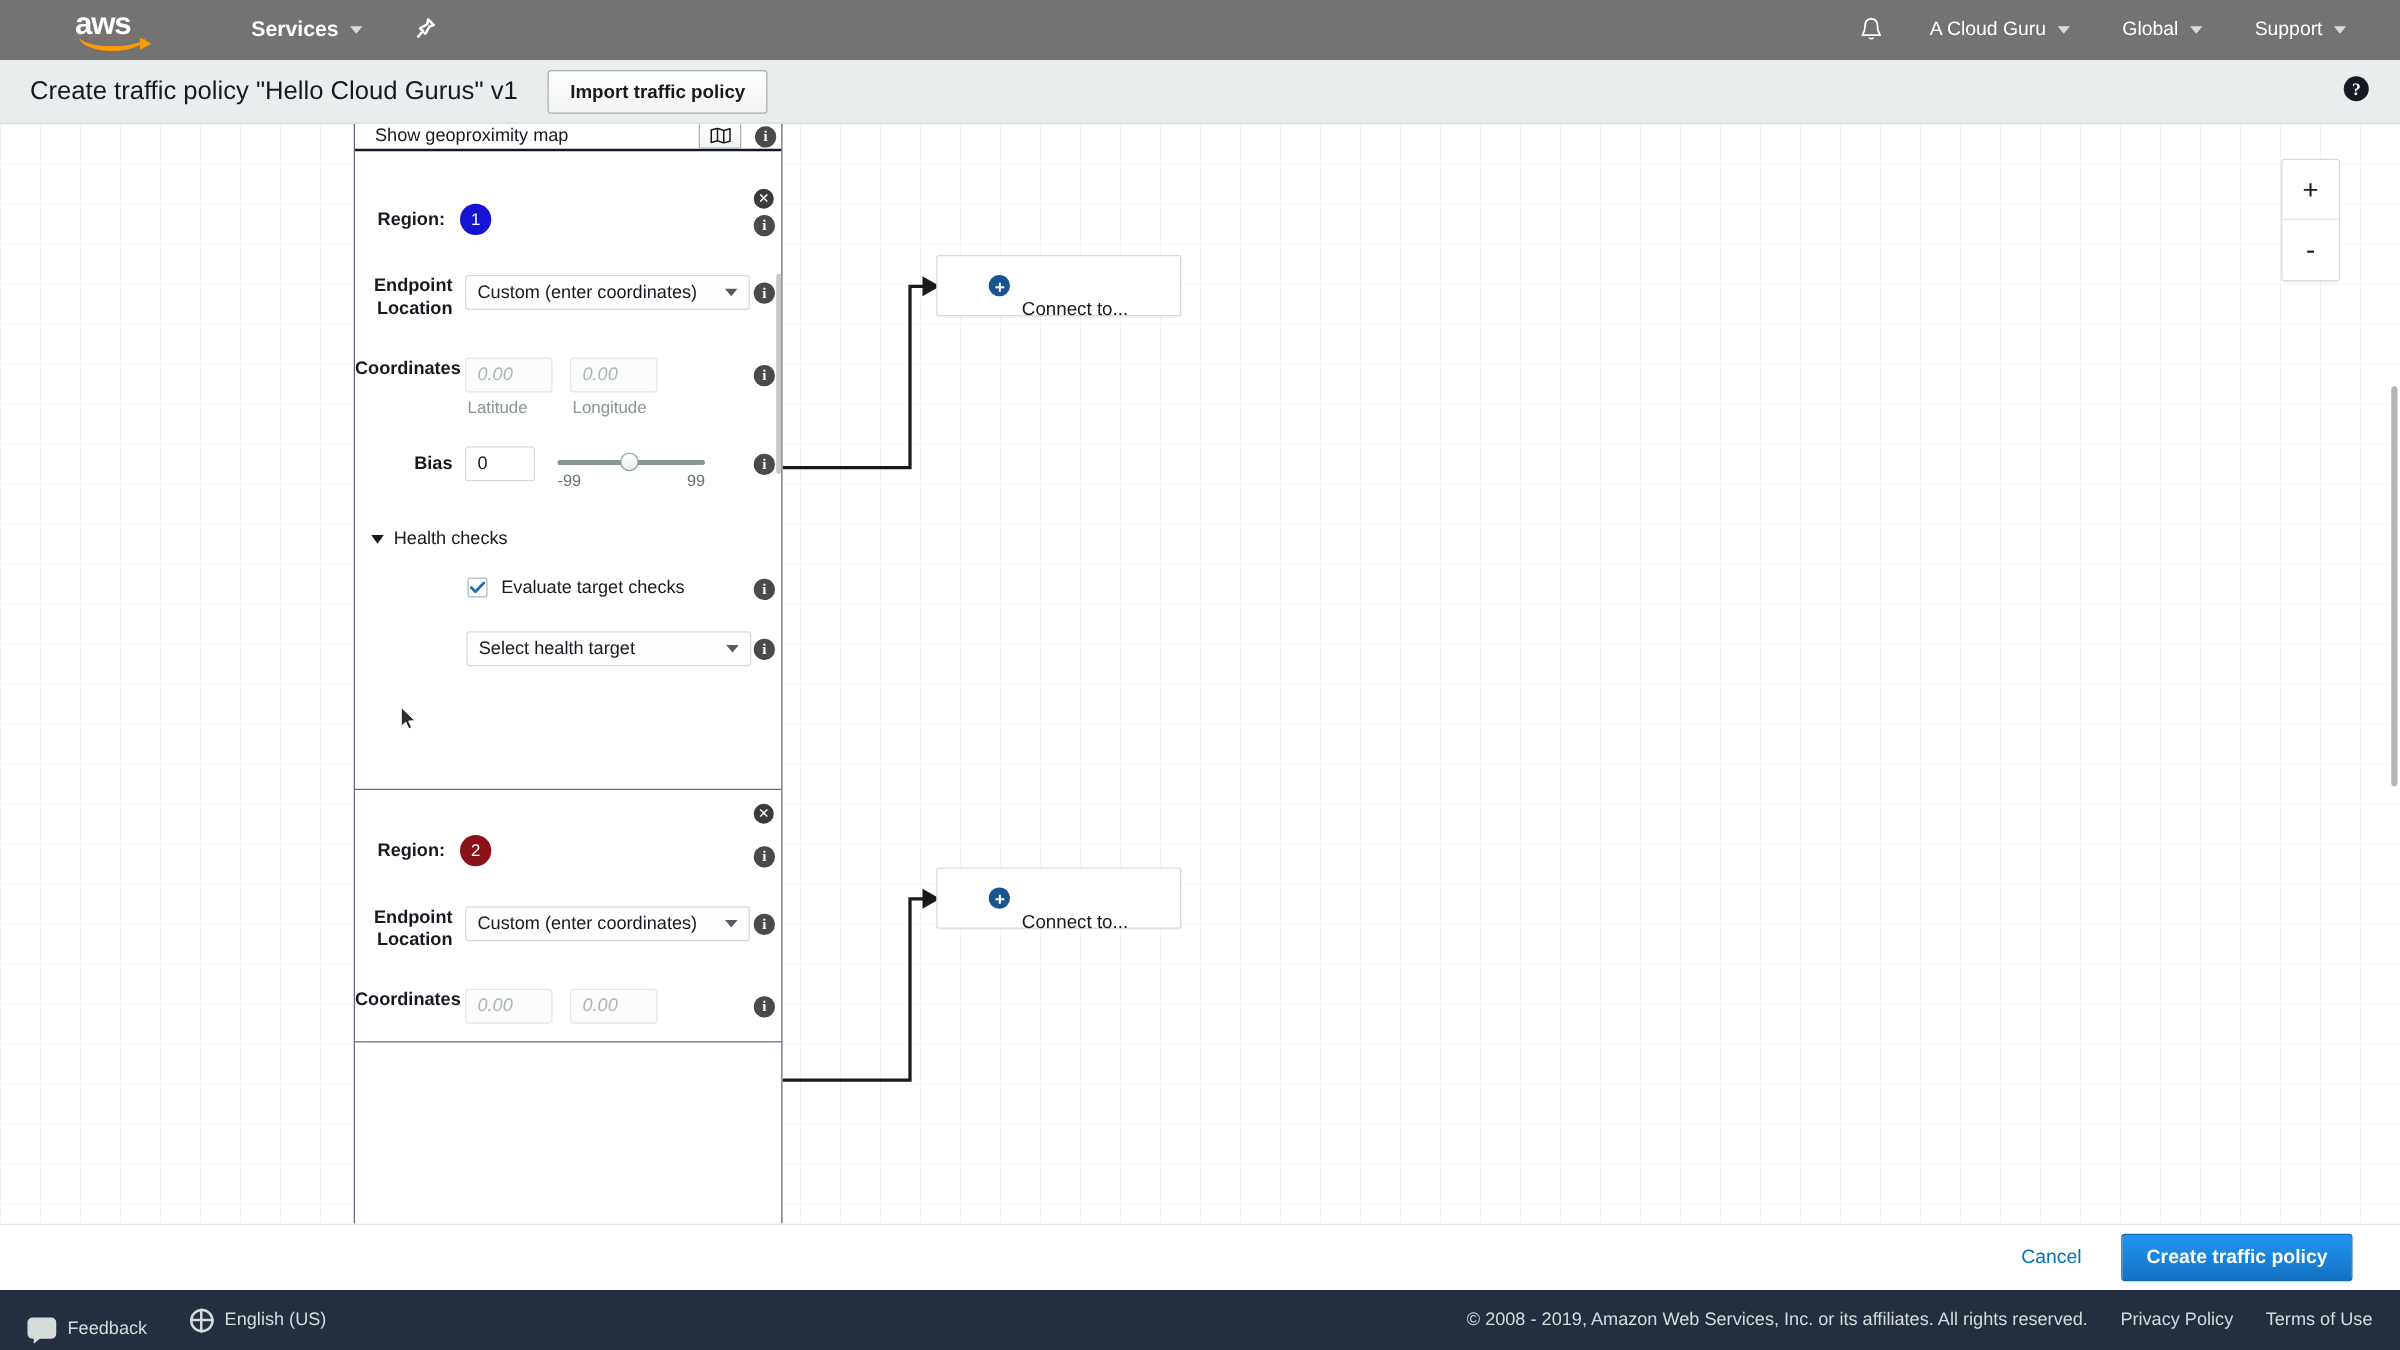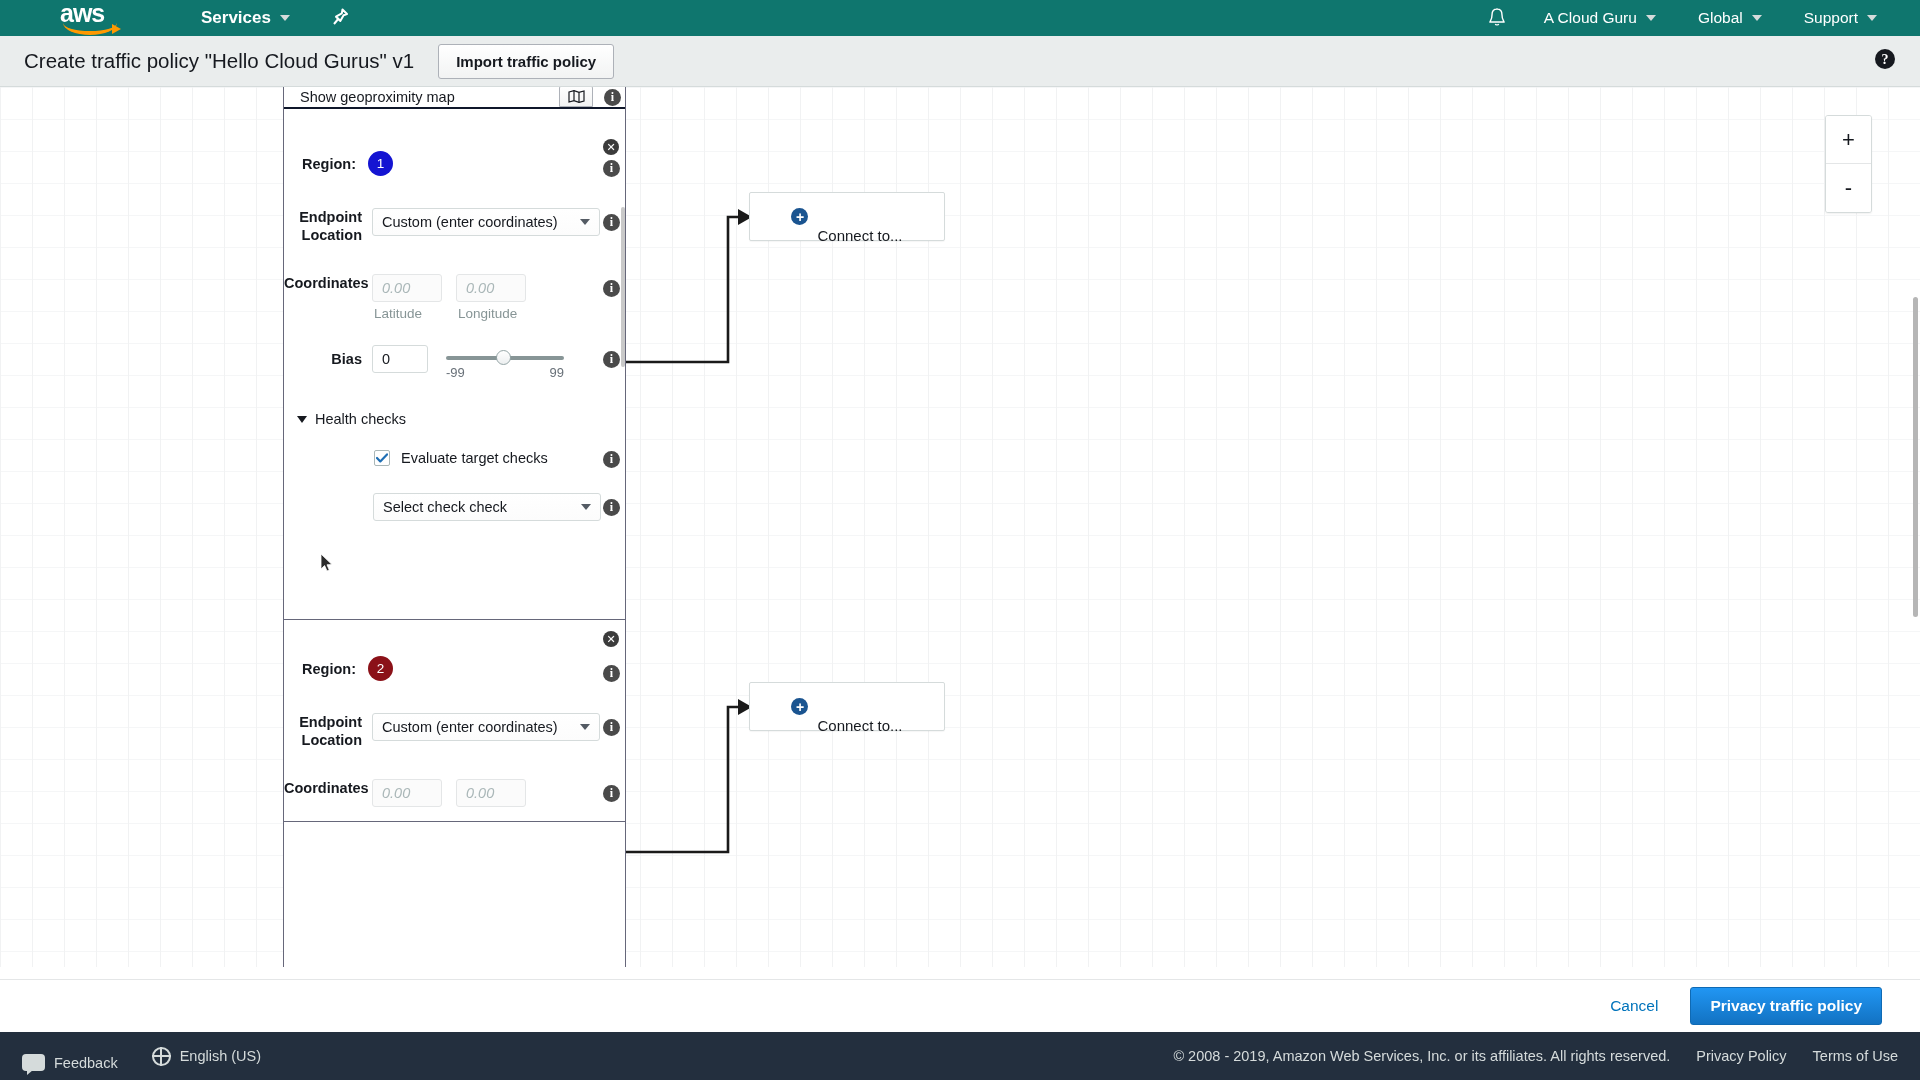--- a/index.html
+++ b/index.html
@@ -5,21 +5,21 @@
   * { box-sizing: border-box; margin: 0; padding: 0; }
   html, body {
     width: 1920px; height: 1080px;
     font-family: "Liberation Sans", sans-serif;
     background: #ffffff;
     overflow: hidden;
   }
 
   
   .awsnav {
-    height: 36px; background: #0f766e; display: flex; align-items: center;
+    height: 48px; background: #737373; display: flex; align-items: center;
     padding: 0 22px; position: relative; z-index: 50;
   }
   .aws-logo { width: 62px; height: 30px; position: relative; margin-right: 58px; margin-left: 38px;}
   .aws-logo .wordmark {
     color: #fff; font-size: 25px; font-weight: bold; letter-spacing: -1px;
     line-height: 20px; font-family: "Liberation Sans", sans-serif;
   }
   .aws-logo .smile {
     position: absolute; left: 3px; top: 20px; width: 54px; height: 12px;
     border-bottom: 4px solid #ff9900; border-radius: 0 0 50% 50%/0 0 100% 100%;
@@ -381,21 +381,21 @@
               </svg>
           </span>
           <span class="chklabel">Evaluate target checks</span>
         </div>
         <div class="iicon" style="position:absolute; right:5px; top:1px;">i</div>
       </div>
 
       <div class="frow" style="margin-top:27px;">
         <div style="margin-left:89px;">
           <div class="select">
-            <span>Select check check</span>
+            <span>Select health target</span>
             <span class="sel-caret"></span>
           </div>
         </div>
         <div class="iicon" style="position:absolute; right:5px; top:6px;">i</div>
       </div>
     </div>
 
     <div class="region-card" style="padding-top:10px;">
       <div class="card-close" style="top:11px;">
         <div class="xicon">✕</div>
@@ -436,21 +436,21 @@
 
   <div class="cursor-arrow">
     <svg width="14" height="20" viewBox="0 0 14 20">
         <path d="M1 1 L1 16 L4.6 12.6 L7 18 L9.3 17 L7 11.8 L12 11.6 Z" fill="#2b2b2b" stroke="#fff" stroke-width="0.8"></path>
       </svg>
   </div>
 </div>
 
 <div class="actionbar">
   <div class="btn-cancel">Cancel</div>
-  <button class="btn-primary">Privacy traffic policy</button>
+  <button class="btn-primary">Create traffic policy</button>
 </div>
 
 <div class="footer">
   <div class="fitem" style="margin-right:34px;margin-top:13px;">
     <span class="feedback-bubble"></span>
     <span>Feedback</span>
   </div>
   <div class="fitem">
     <span class="globe"></span>
     <span>English (US)</span>

